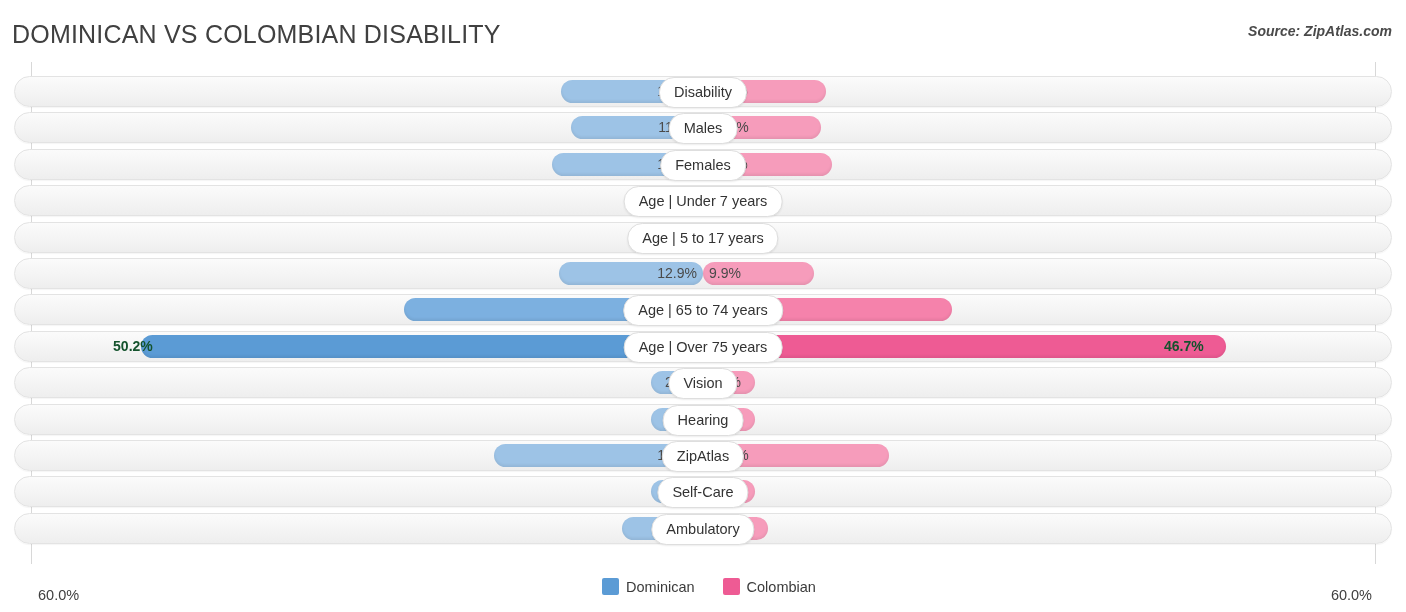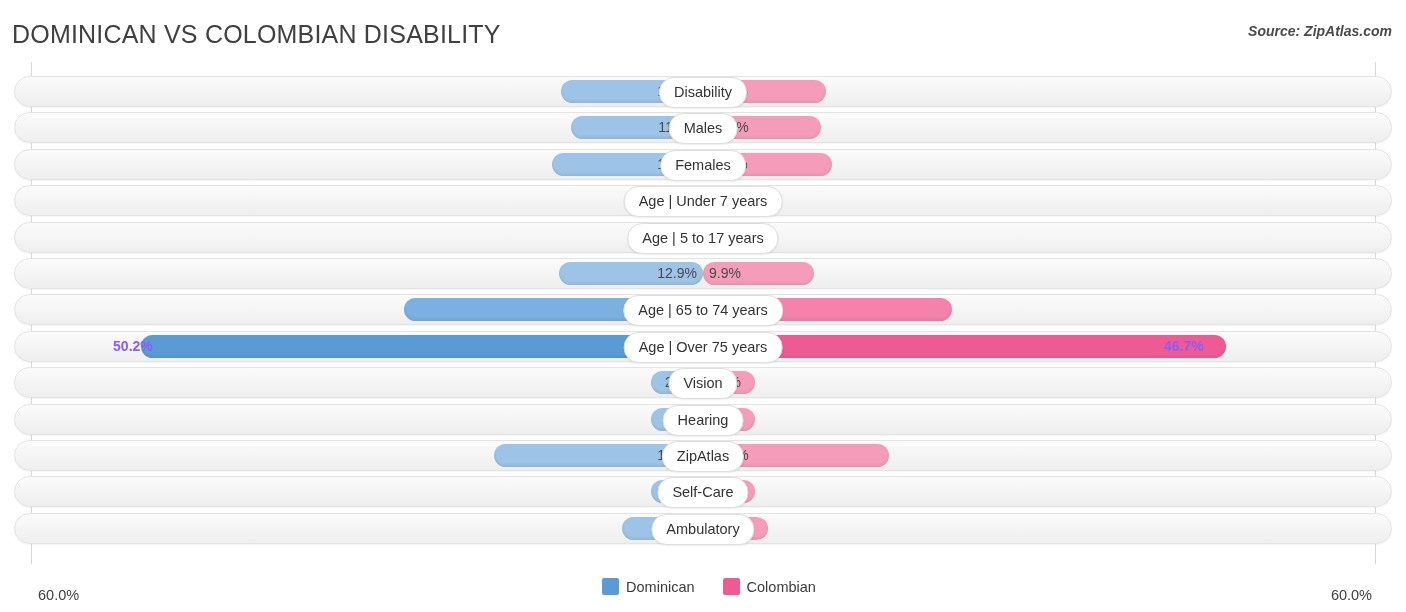--- a/index.html
+++ b/index.html
@@ -115,21 +115,21 @@
     top: 0;
     height: 31px;
     line-height: 31px;
     font-size: 14px;
     color: #4a4a4a;
     white-space: nowrap;
   }
   .val.left  { right: 703px; margin-right: 6px; text-align: right; }
   .val.right { left: 703px;  margin-left: 6px;  text-align: left; }
   .val.inside {
-    color: #8b5cf6;
+    color: #14532d;
     font-weight: bold;
   }
 
   
   .pill {
     position: absolute;
     top: 1px;
     left: 50%;
     transform: translateX(-50%);
     height: 29px;

